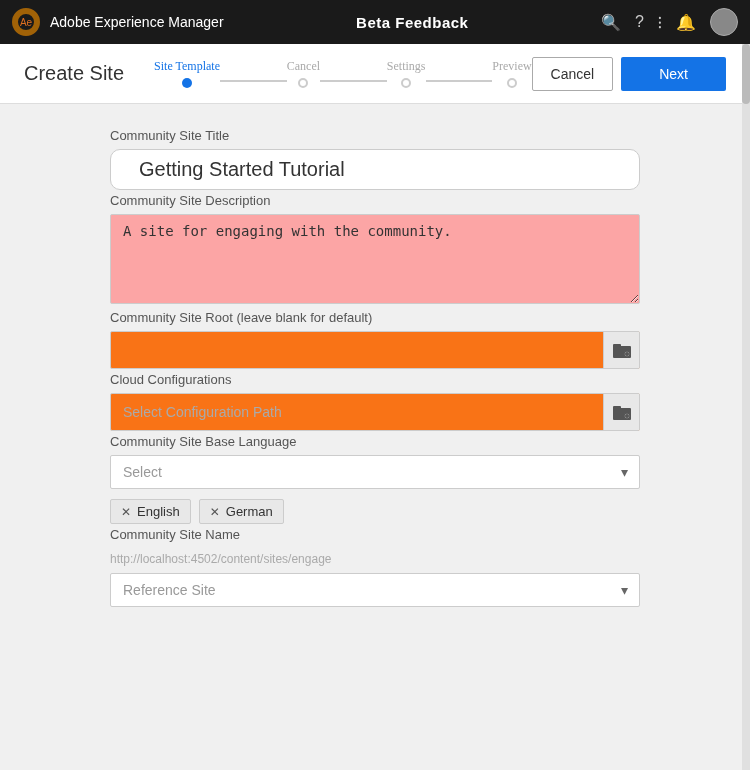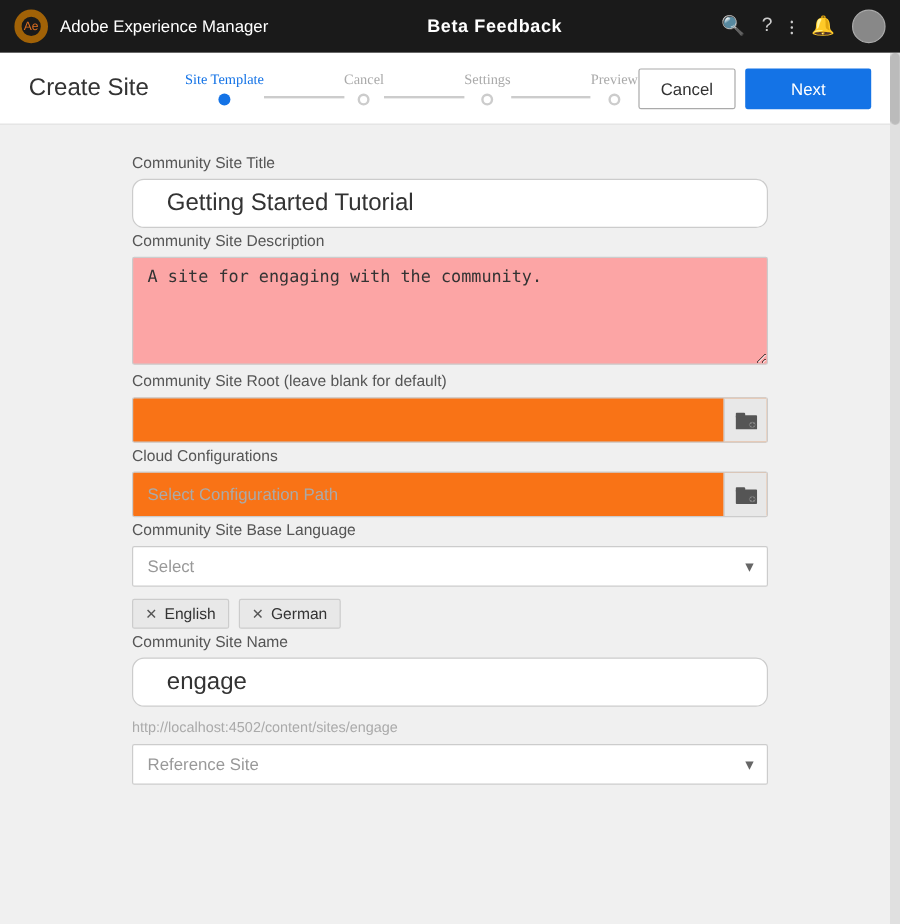--- a/index.html
+++ b/index.html
@@ -389,21 +389,20 @@
       </div>
       <div class="tag">
         <span class="tag-remove">✕</span>
         <span>German</span>
       </div>
     </div>
   </div>
 
   <div class="form-group">
     <label class="form-label">Community Site Name</label>
-    <input class="form-input" type="text" value="engage" style="">
     <div class="url-preview">http://localhost:4502/content/sites/engage</div>
   </div>
 
   <div class="form-group">
     <div class="select-wrapper">
       <select>
         <option value="reference">Reference Site</option>
       </select>
     </div>
   </div>

